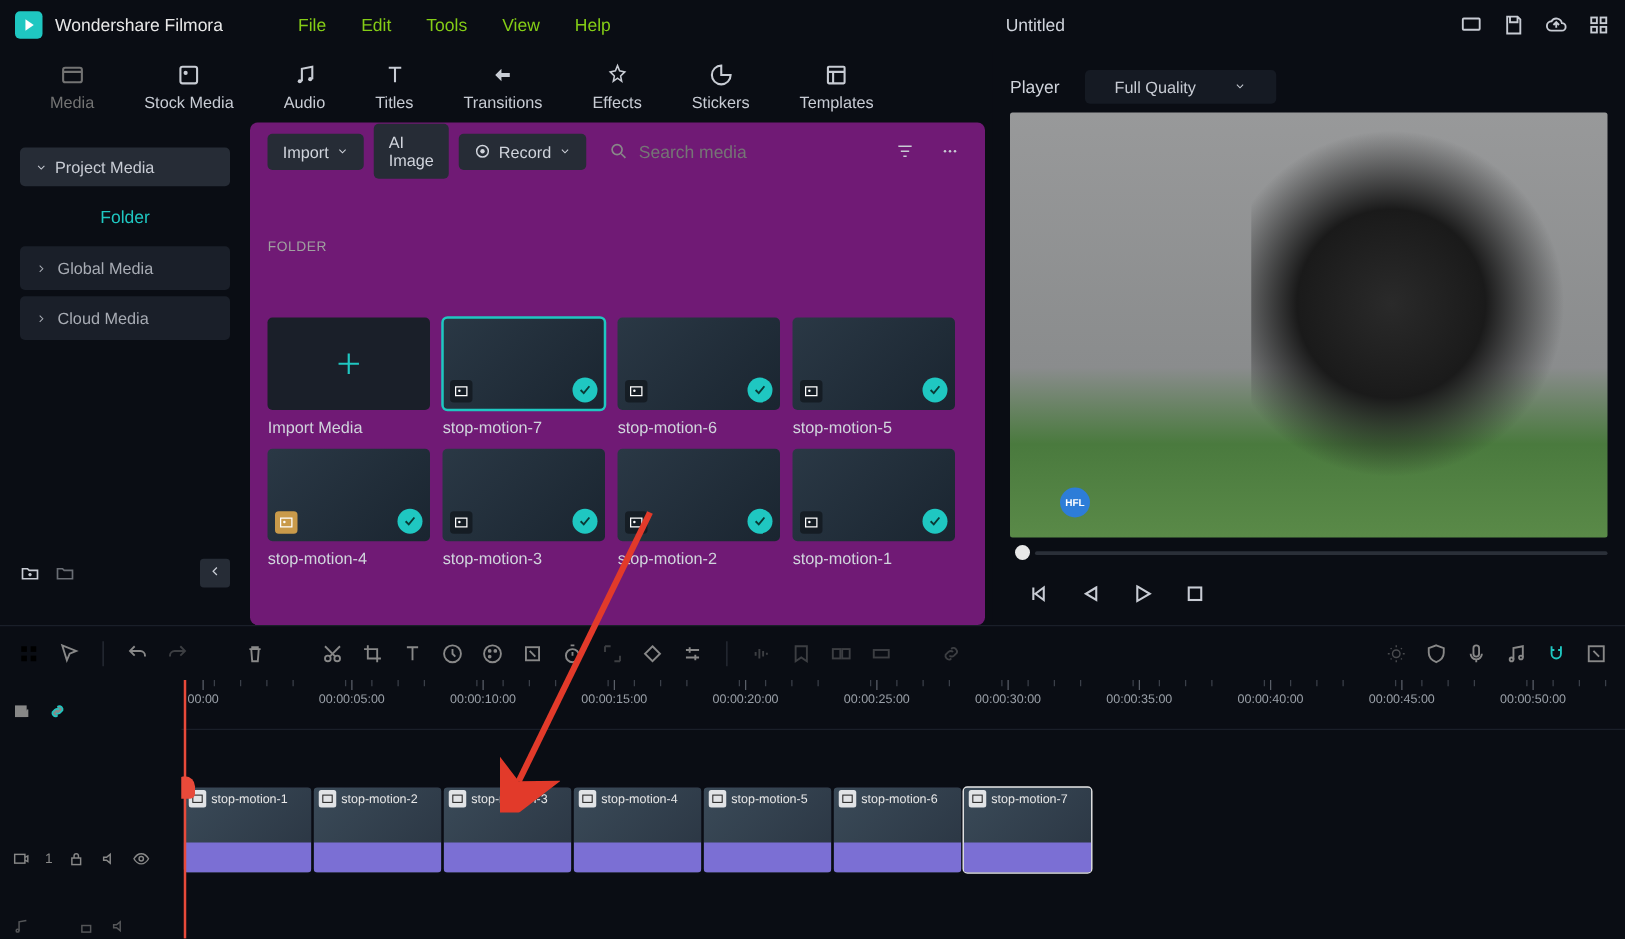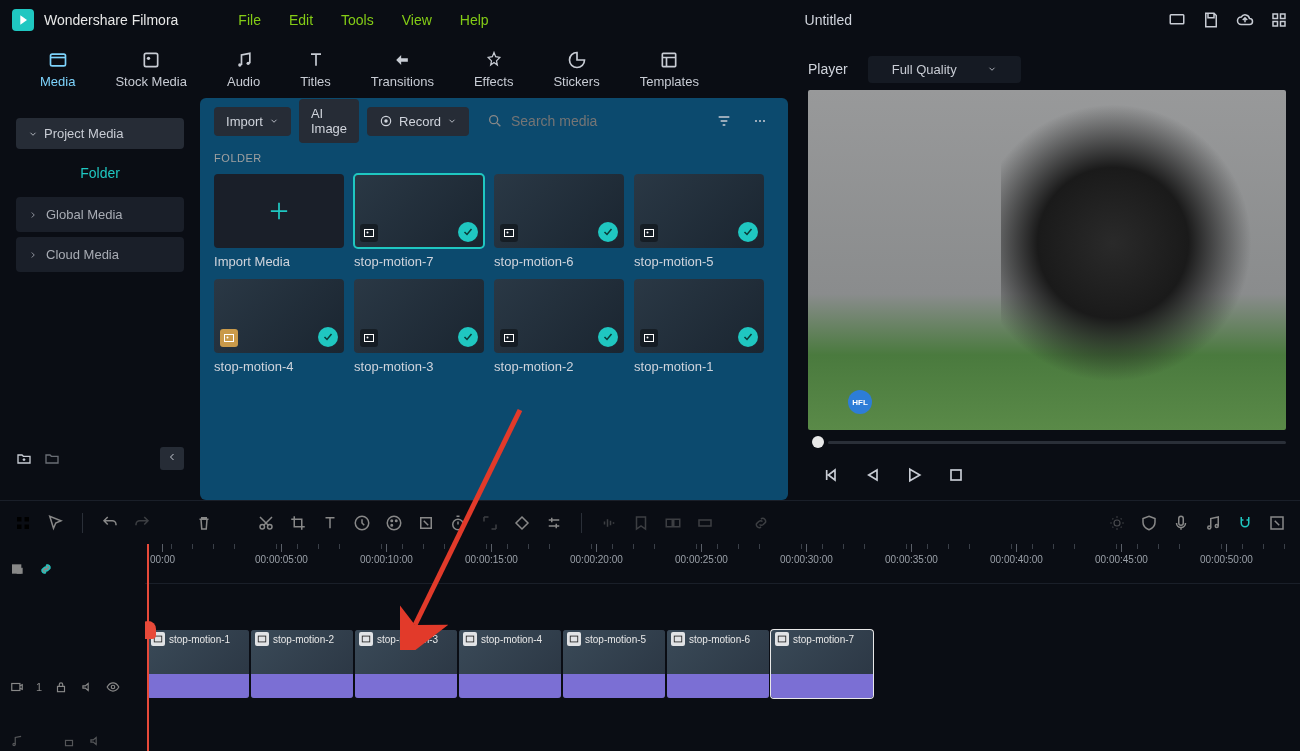--- a/index.html
+++ b/index.html
@@ -15,31 +15,31 @@
 .titlebar-right { display: flex; gap: 16px; }
 .tb-icon { width: 18px; height: 18px; fill: #c8ccd4; cursor: pointer; }
 
 
 .main { display: flex; height: 460px; }
 
 
 .leftcol { width: 794px; display: flex; flex-direction: column; background:#0a0d14; }
 .tabbar { height: 58px; display:flex; align-items:center; gap:0; padding: 0 20px; }
 .tab { display:flex; flex-direction:column; align-items:center; gap:4px; padding: 0 20px; cursor:pointer; color:#c8ccd4; }
-.tab.active { color:#7dd3fc; }
+.tab.active { color:#737373; }
 .tab svg { width:20px; height:20px; fill:currentColor; }
 .tab span { font-size:13px; }
 
 .content-row { display:flex; flex:1; }
 .sidebar { width: 206px; padding: 0 16px; margin-top: 20px; }
 .sidebar-btn { background:#262c36; padding:8px 12px; border-radius:4px; display:flex; align-items:center; gap:6px; margin-bottom:6px; cursor:pointer; font-size:13px;}
 .sidebar-active { color:#1fc7c1; text-align:center; padding:10px 0; margin-bottom:6px; font-size:14px; }
 .sidebar-item { padding:10px 12px; background:#1a1f29; border-radius:4px; margin-bottom:5px; display:flex; align-items:center; gap:8px; color:#a8acb4; font-size:13px; cursor:pointer;}
 
-.media-area { flex:1; padding: 0 14px 14px 14px; background:#0c4a6e; border-radius:6px; margin-right:6px; display:flex; flex-direction:column; }
+.media-area { flex:1; padding: 0 14px 14px 14px; background:#701a75; border-radius:6px; margin-right:6px; display:flex; flex-direction:column;gap:40px; }
 .media-toolbar { height:46px; display:flex; align-items:center; gap:8px;}
 .tb-btn { background:#262c36; padding:7px 12px; border-radius:4px; display:flex; align-items:center; gap:6px; cursor:pointer; font-size:13px; color:#d0d4dc; }
 .search-wrap { flex:1; display:flex; align-items:center; gap:8px; padding:0 10px; color:#888; }
 .search-wrap input { background:transparent; border:none; outline:none; color:#c8ccd4; font-size:14px; flex:1; }
 .tb-iconbtn { padding:6px; cursor:pointer; color:#c8ccd4; }
 
 .folder-label { font-size:11px; letter-spacing:0.5px; color:#a0a0a0; margin:8px 0 10px 0; }
 .media-grid { display:flex; flex-wrap:wrap; gap:10px; }
 .media-item { width:130px; cursor:pointer; }
 .thumb { width:130px; height:74px; border-radius:4px; position:relative; overflow:hidden; background:linear-gradient(135deg,#2a3845,#1a2530); }

